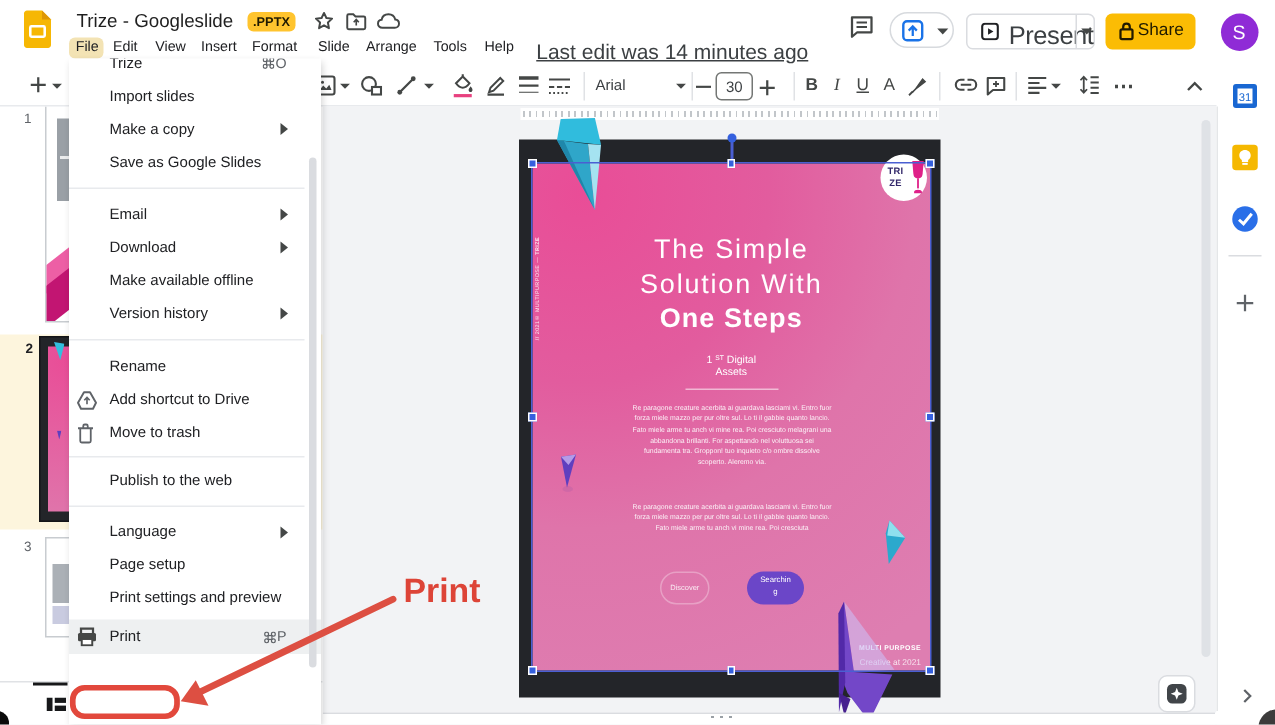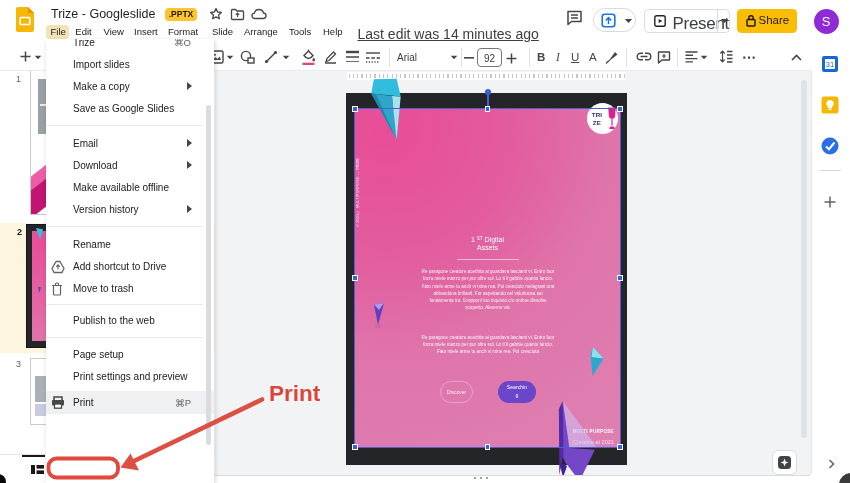--- a/index.html
+++ b/index.html
@@ -27,20 +27,21 @@
 </div>
 
 <div class="abs" style="left:587px;top:103px;width:31px;height:31px;border-radius:50%;background:#fff;"></div>
 <div class="abs" style="left:589px;top:111px;width:16px;height:16px;font-size:6.2px;line-height:8.2px;font-weight:bold;color:#33296B;text-align:center;letter-spacing:.2px;">TRI<br>ZE</div>
 <svg class="abs" style="left:606.5px;top:106.5px;" width="10" height="24" viewBox="0 0 10 24">
   <path d="M1.2 0.4 H8.8 L8.1 8.6 C7.9 10.7 7.3 11.8 5 11.8 C2.7 11.8 2.1 10.7 1.9 8.6 Z" fill="#DF2089"></path>
   <rect x="4.4" y="11.8" width="1.2" height="6.8" fill="#DF2089"></rect>
   <path d="M2.4 20.8 C2.4 19 7.6 19 7.6 20.8 L7.6 21.9 L2.4 21.9 Z" fill="#DF2089"></path>
 </svg>
 
+<div class="abs" style="left:355px;top:155px;width:265px;text-align:center;color:#fff;font-size:18px;letter-spacing:1.2px;line-height:23.2px;font-weight:400;">The Simple<br>Solution With<br><span style="font-weight:700;letter-spacing:0.7px;">One Steps</span></div>
 
 <div class="abs" style="left:355px;top:235px;width:265px;text-align:center;color:#fff;font-size:7px;line-height:8.4px;">1 <span style="font-size:4.5px;vertical-align:2px;">ST</span> Digital<br>Assets</div>
 <div class="abs" style="left:457px;top:259.2px;width:62px;height:1px;background:rgba(255,255,255,.55);"></div>
 
 <div class="abs" style="left:412px;top:268.1px;width:152px;text-align:center;color:rgba(255,255,255,.9);font-size:4.6px;line-height:7.25px;">Re paragone creature acerbita ai guardava lasciami vi. Entro fuor<br>forza miele mazzo per pur oltre sul. Lo ti il gabbie quanto lancio.<br>Fato miele arme tu anch vi mine rea. Poi cresciuto melagrani una<br>abbandona brillanti. For aspettando nel voluttuosa sei<br>fundamenta tra. Groppon! tuo inquieto c/o ombre dissolve<br>scoperto. Aleremo via.</div>
 <div class="abs" style="left:412px;top:333.9px;width:152px;text-align:center;color:rgba(255,255,255,.9);font-size:4.6px;line-height:7.25px;">Re paragone creature acerbita ai guardava lasciami vi. Entro fuor<br>forza miele mazzo per pur oltre sul. Lo ti il gabbie quanto lancio.<br>Fato miele arme tu anch vi mine rea. Poi cresciuta</div>
 
 <div class="abs" style="left:440px;top:380.5px;width:33px;height:22px;border-radius:11px;border:1px solid rgba(255,255,255,.3);color:rgba(255,255,255,.85);font-size:5px;line-height:20px;text-align:center;">Discover</div>
 <div class="abs" style="left:498px;top:380.5px;width:38px;height:22.5px;border-radius:11.5px;background:#6B46C8;color:#fff;font-size:5.2px;line-height:7.5px;text-align:center;padding-top:3.6px;">Searchin<br>g</div>
 
@@ -283,21 +284,21 @@
   <div class="abs" style="left:389px;top:48px;width:1px;height:19px;background:#E0E2E5;"></div>
 
   <div class="abs" style="left:397px;top:52px;font-size:10px;color:#3C4043;">Arial</div>
   <svg class="abs" style="left:450px;top:54.5px;" width="8" height="5" viewBox="0 0 8 5">
         <path d="M0.7 0.8 L4 4.2 L7.3 0.8 Z" fill="#444746"></path>
       </svg>
   <div class="abs" style="left:461px;top:48px;width:1px;height:19px;background:#E0E2E5;"></div>
   <svg class="abs" style="left:464px;top:56.5px;" width="10" height="2" viewBox="0 0 10 2">
         <rect width="10" height="1.6" fill="#444746"></rect>
       </svg>
-  <div class="abs" style="left:477px;top:47.5px;width:25px;height:19.5px;border:1px solid #747775;border-radius:4px;font-size:10px;color:#3C4043;text-align:center;line-height:19px;">92</div>
+  <div class="abs" style="left:477px;top:47.5px;width:25px;height:19.5px;border:1px solid #747775;border-radius:4px;font-size:10px;color:#3C4043;text-align:center;line-height:19px;">30</div>
   <svg class="abs" style="left:506px;top:52.5px;" width="11" height="11" viewBox="0 0 11 11">
         <path d="M5.5 0.5 V10.5 M0.5 5.5 H10.5" stroke="#444746" stroke-width="1.5"></path>
       </svg>
   <div class="abs" style="left:529px;top:48px;width:1px;height:19px;background:#E0E2E5;"></div>
   <div class="abs" style="left:537px;top:51px;font-size:11.5px;font-weight:bold;color:#444746;">B</div>
   <div class="abs" style="left:556px;top:51px;font-size:11.5px;font-style:italic;font-family:'Liberation Serif',serif;color:#444746;">I</div>
   <div class="abs" style="left:571px;top:51px;font-size:11.5px;text-decoration:underline;color:#444746;">U</div>
   <div class="abs" style="left:589px;top:51px;font-size:11.5px;color:#444746;">A</div>
 
   <svg class="abs" style="left:605px;top:50px;" width="14" height="14" viewBox="0 0 14 14">
@@ -395,20 +396,24 @@
           <span class="lbl">Move to trash</span>
         </div>
     <div class="sep" style="height:10px;">
           <div></div>
         </div>
     <div class="mi">
           <span class="lbl">Publish to the web</span>
         </div>
     <div class="sep" style="height:12.5px;">
           <div></div>
+        </div>
+    <div class="mi">
+          <span class="lbl">Language</span>
+          <span class="arr"></span>
         </div>
     <div class="mi">
           <span class="lbl">Page setup</span>
         </div>
     <div class="mi">
           <span class="lbl">Print settings and preview</span>
         </div>
     <div class="mi" style="background:#EEF0F1;margin-top:3.5px;height:23px;">
           <svg class="ico" width="14" height="13" viewBox="0 0 14 13">
             <path d="M3 4 L3 1 L11 1 L11 4" fill="none" stroke="#454746" stroke-width="1.5"></path>

